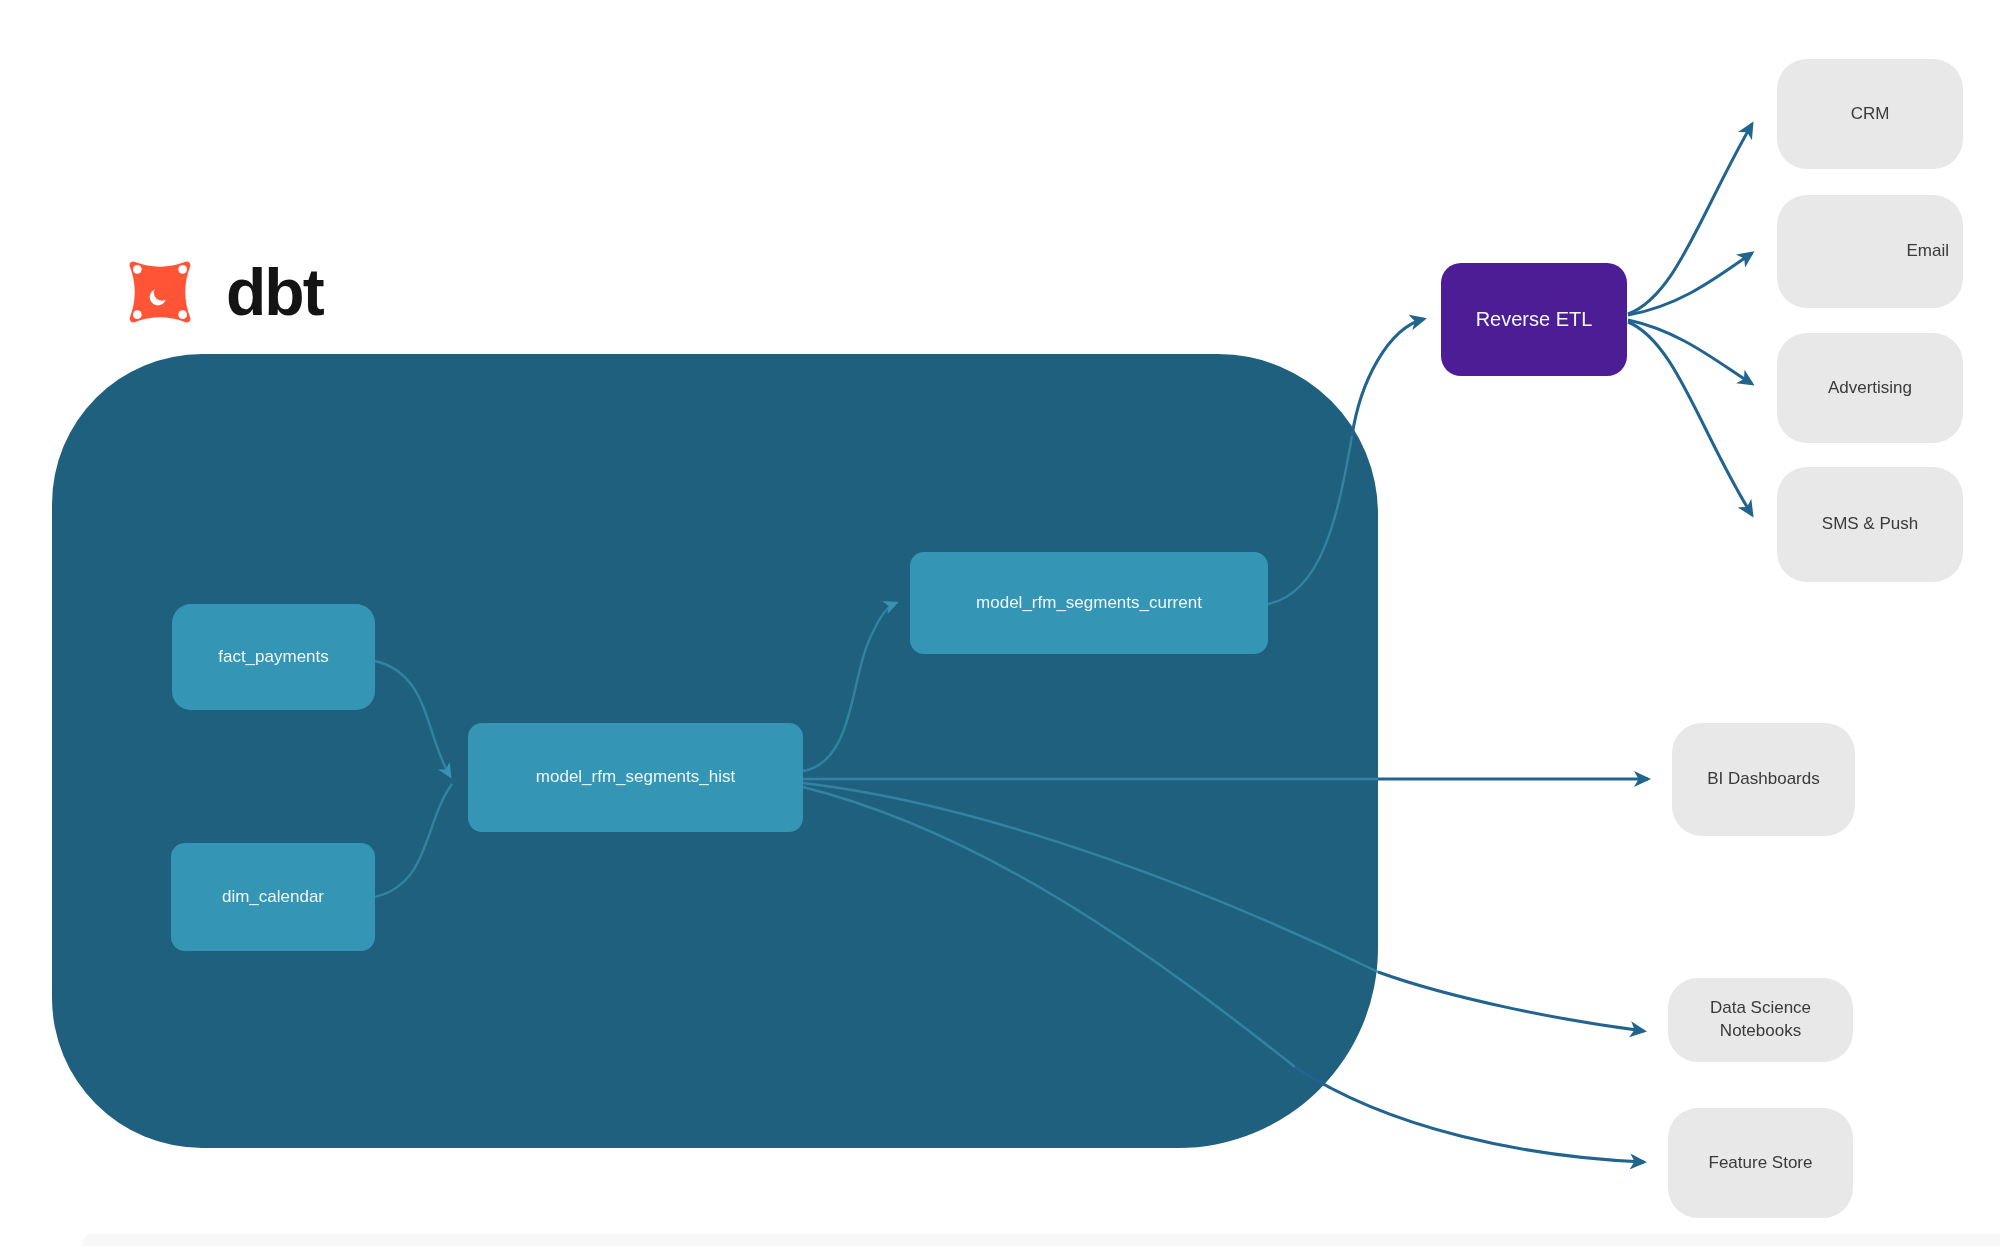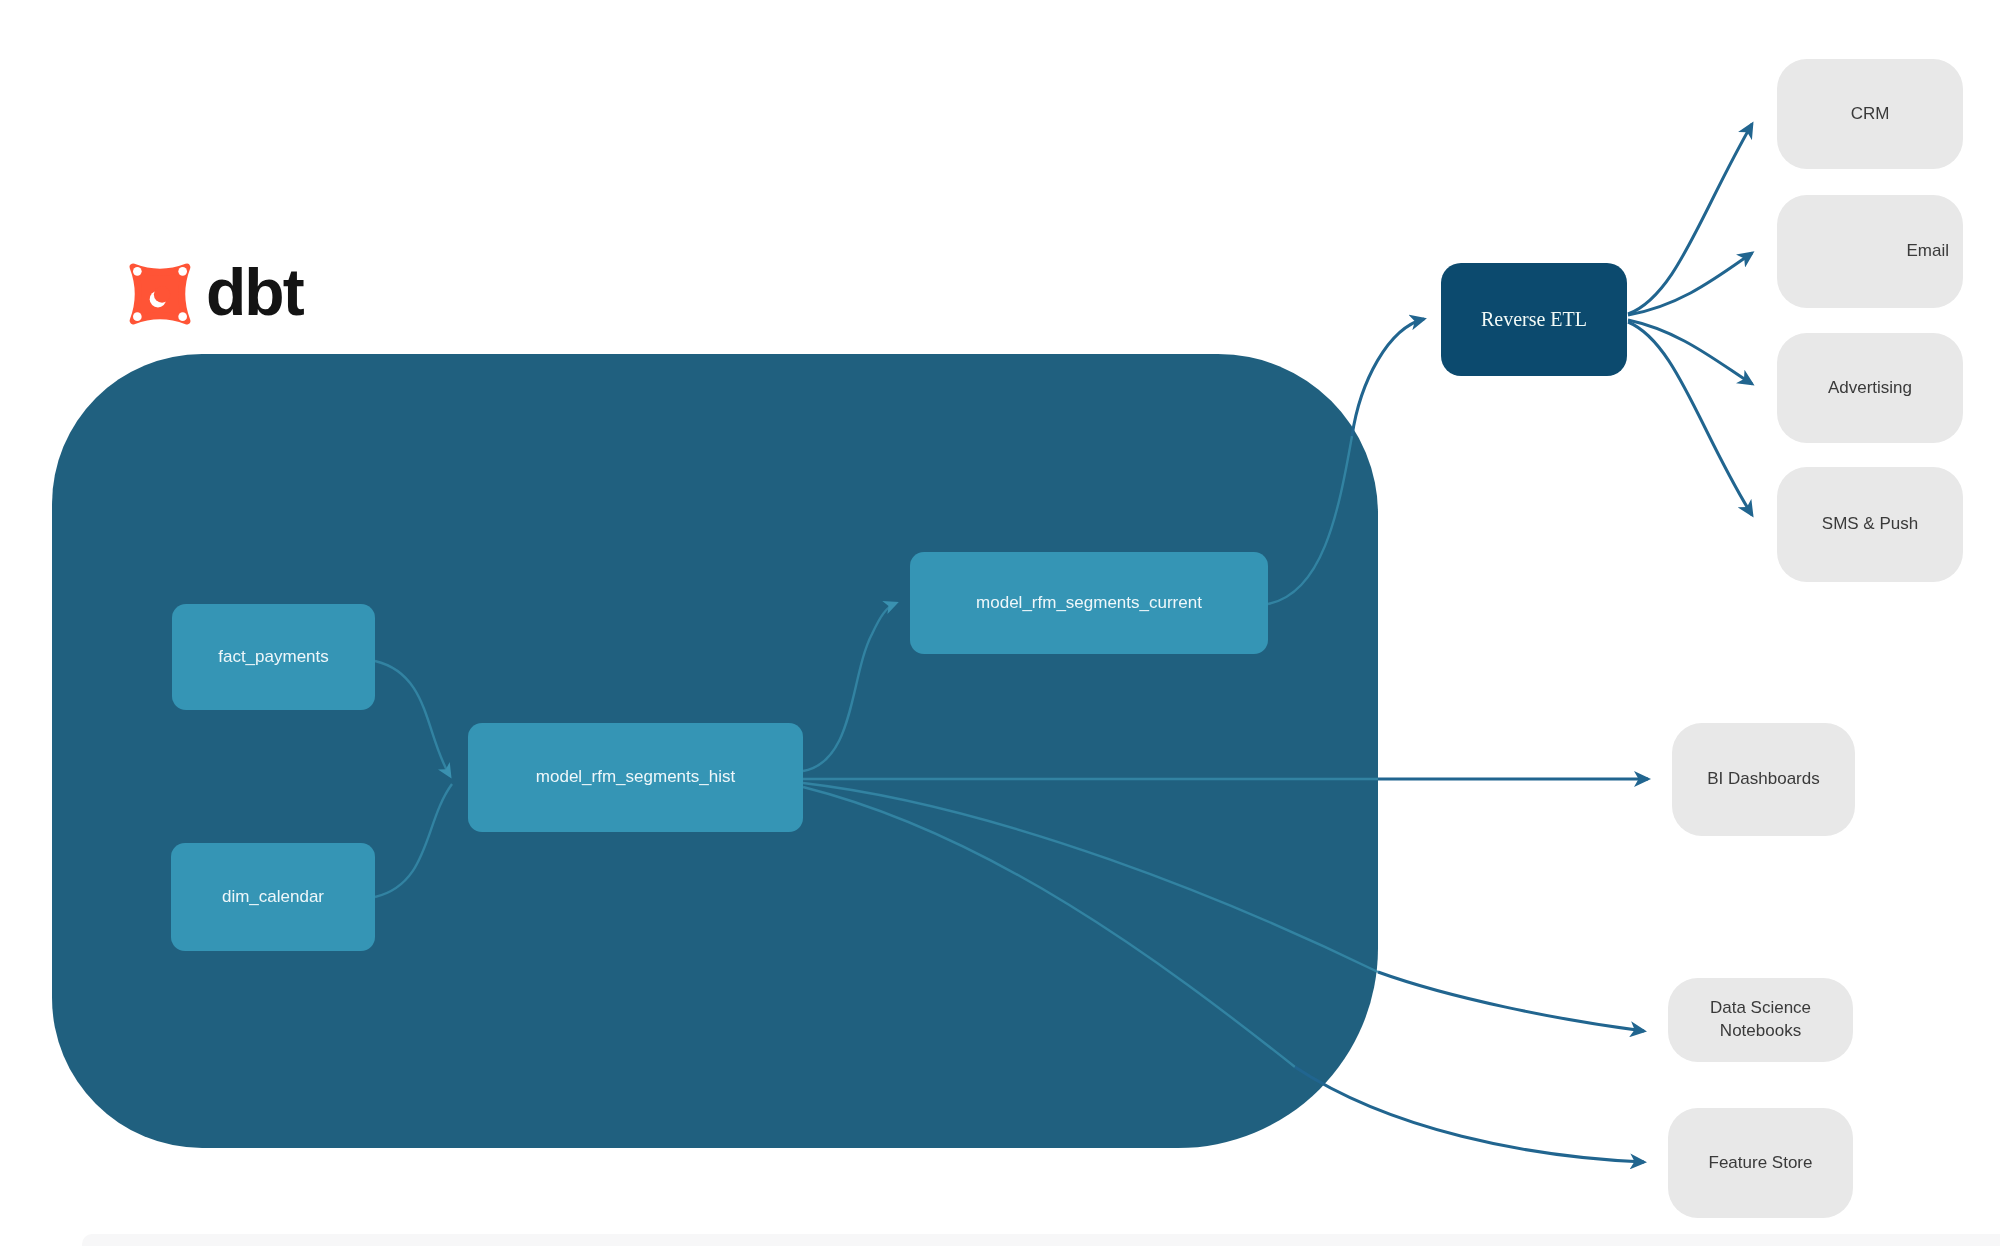--- a/index.html
+++ b/index.html
@@ -1,38 +1,38 @@
 <!DOCTYPE html>
 <html><head>
 <meta charset="utf-8">
 <style>
   html,body{margin:0;padding:0;background:#ffffff;}
   body{width:2000px;height:1246px;overflow:hidden;font-family:"Liberation Sans",sans-serif;}
   .stage{position:relative;width:2000px;height:1246px;background:#ffffff;}
 
   
-  .brand{position:absolute;left:126px;top:258px;display:flex;align-items:center;gap:12px;}
+  .brand{position:absolute;left:126px;top:258px;display:flex;align-items:flex-start;gap:32px;}
   .brand .mark{width:68px;height:68px;display:block;}
   .brand .word{font-size:66px;font-weight:800;letter-spacing:-2px;color:#141414;line-height:68px;padding-bottom:4px;}
 
   
   .dbt-container{position:absolute;left:52px;top:354px;width:1326px;height:794px;
     background:#20607f;border-radius:150px 160px 200px 150px;z-index:1;}
 
   
   .edges{position:absolute;left:0;top:0;width:2000px;height:1246px;z-index:2;pointer-events:none;}
 
   
   .node{position:absolute;z-index:3;display:flex;align-items:center;justify-content:center;
     text-align:center;font-size:17px;line-height:1.35;}
   .node-model{background:#3595b5;color:#eef7fa;border-radius:14px;}
-  .node-green{background:#0c4a6e;color:#f2faf7;border-radius:20px;font-size:20px;font-family:Liberation Serif, serif;}
+  .node-green{background:#4c1d95;color:#f2faf7;border-radius:20px;font-size:20px;}
   .node-gray{background:#e8e8e8;color:#3a3a3a;border-radius:30px;padding:0 14px;box-sizing:border-box;}
 
-  .n-fact{left:172px;top:604px;width:203px;height:106px;}
+  .n-fact{left:172px;top:604px;width:203px;height:106px;border-radius:19px;}
   .n-dim{left:171px;top:843px;width:204px;height:108px;}
   .n-hist{left:468px;top:723px;width:335px;height:109px;}
   .n-current{left:910px;top:552px;width:358px;height:102px;}
   .n-retl{left:1441px;top:263px;width:186px;height:113px;}
   .n-crm{left:1777px;top:59px;width:186px;height:110px;}
   .n-email{left:1777px;top:195px;width:186px;height:113px;justify-content:flex-end;}
   .n-adv{left:1777px;top:333px;width:186px;height:110px;}
   .n-sms{left:1777px;top:467px;width:186px;height:115px;text-align:right;}
   .n-bi{left:1672px;top:723px;width:183px;height:113px;}
   .n-ds{left:1668px;top:978px;width:185px;height:84px;}

